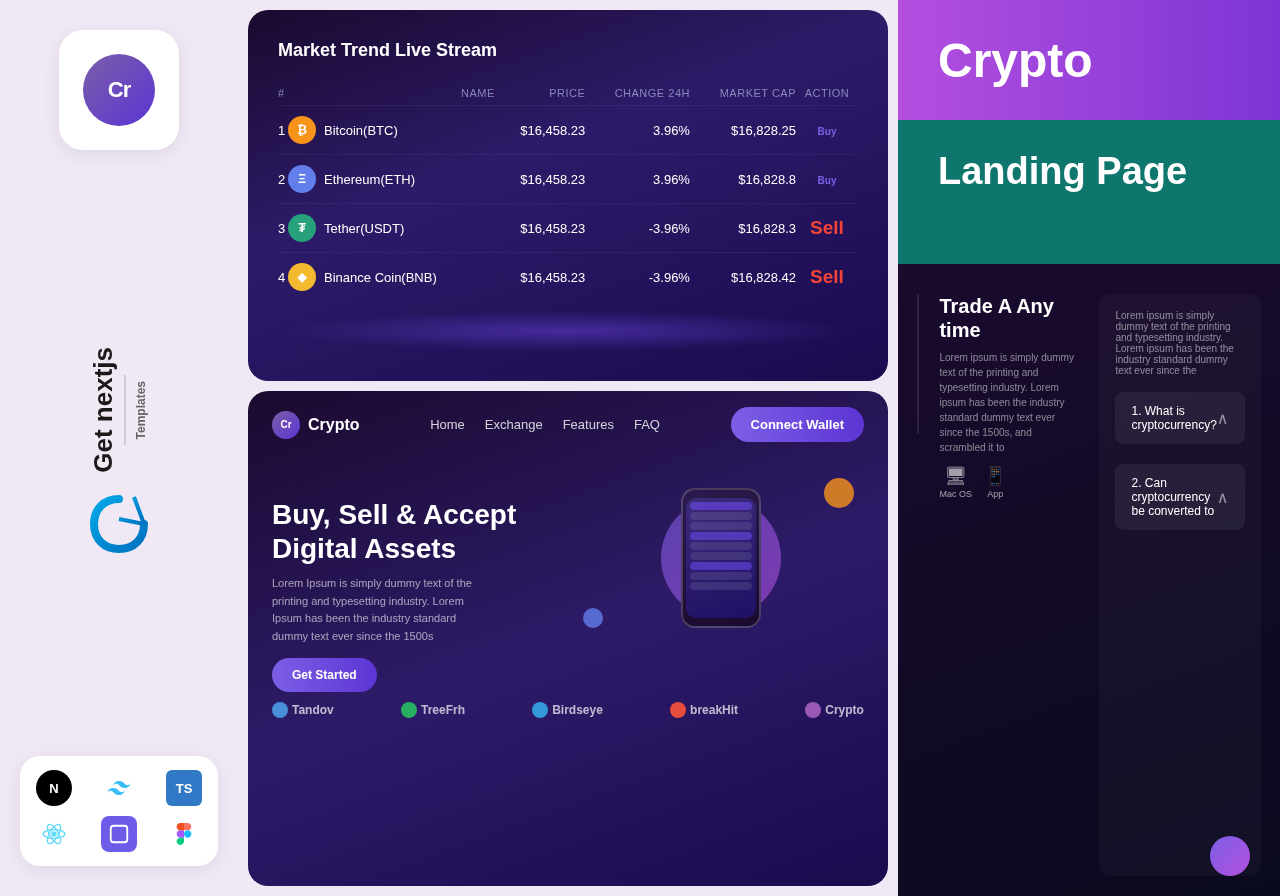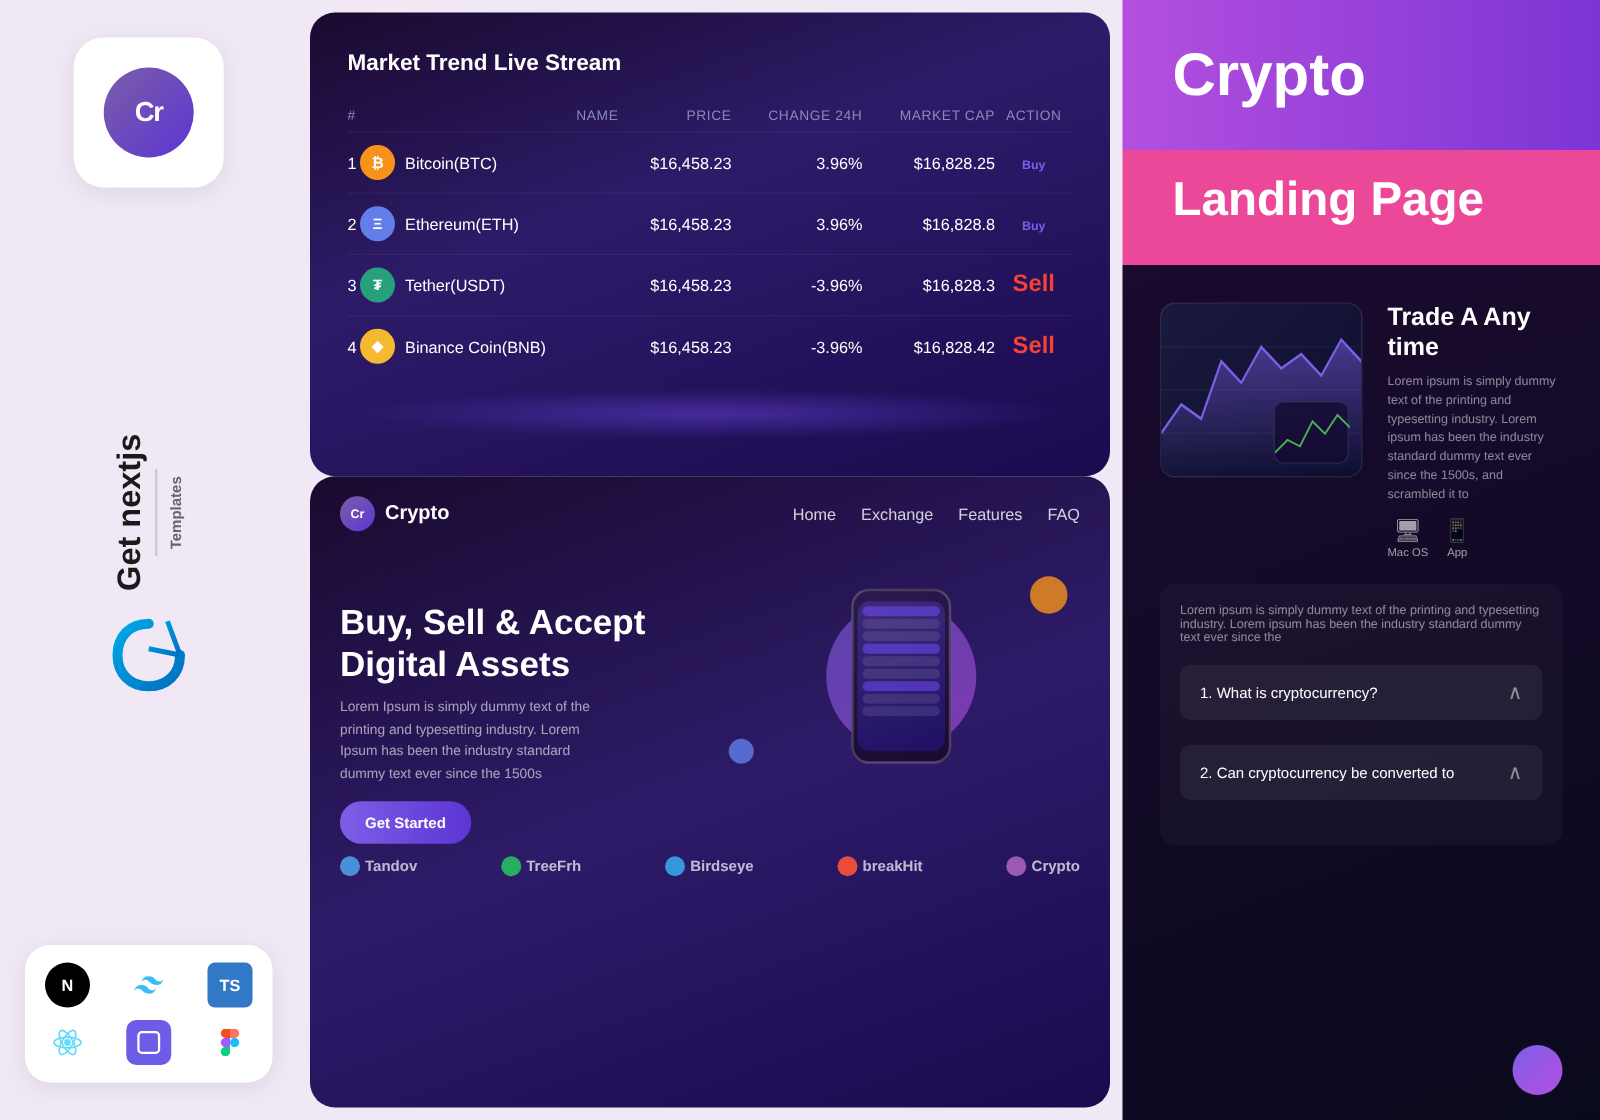--- a/index.html
+++ b/index.html
@@ -92,20 +92,21 @@
     
     .main-content {
       position: absolute;
       left: 238px;
       top: 0;
       width: 660px;
       height: 896px;
       padding: 10px;
       display: flex;
       flex-direction: column;
+      gap: 10px;
     }
 
     
     .market-card {
       background: linear-gradient(160deg, #1a0a2e 0%, #2d1b69 40%, #1a0a4e 100%);
       border-radius: 20px;
       padding: 30px;
       flex: 0 0 370px;
     }
 
@@ -364,40 +365,41 @@
       padding: 30px 40px;
     }
 
     .crypto-header-title {
       color: white;
       font-size: 48px;
       font-weight: 800;
     }
 
     .landing-page-banner {
-      background: #ec4899;
-      height: 92px;
-      display: flex;
-      align-items: flex-end;
+      background: #0f766e;
+      height: 144px;
+      display: flex;
+      align-items: flex-start;
       padding: 30px 40px;
     }
 
     .landing-page-title {
       color: white;
       font-size: 38px;
       font-weight: 700;
     }
 
     .right-bottom {
       flex: 1;
       background: linear-gradient(160deg, #1a0a2e 0%, #0a0a1e 100%);
       padding: 30px 30px 20px;
       display: flex;
-      flex-direction: column;
+      flex-direction: row;
       gap: 20px;
+      justify-content: center;
     }
 
     .trade-section {
       display: flex;
       align-items: flex-start;
       gap: 20px;
     }
 
     .chart-mockup {
       flex: 1;
@@ -670,20 +672,21 @@
       <div class="landing-logo">
         <div class="landing-logo-icon">Cr</div>
         <span>Crypto</span>
       </div>
       <div class="landing-nav-links">
         <span class="nav-link">Home</span>
         <span class="nav-link">Exchange</span>
         <span class="nav-link">Features</span>
         <span class="nav-link">FAQ</span>
       </div>
+      <button class="connect-btn">Connect Wallet</button>
     </div>
 
     <div class="landing-hero">
       <div class="hero-text">
         
         <div class="dots-pattern">· · · · · ·<br>· · · · · ·<br>· · · · · ·</div>
         <div class="hero-title">Buy, Sell &amp; Accept Digital Assets</div>
         <div class="hero-desc">Lorem Ipsum is simply dummy text of the printing and typesetting industry. Lorem Ipsum has been the industry standard dummy text ever since the 1500s</div>
         <button class="hero-cta">Get Started</button>
       </div>

